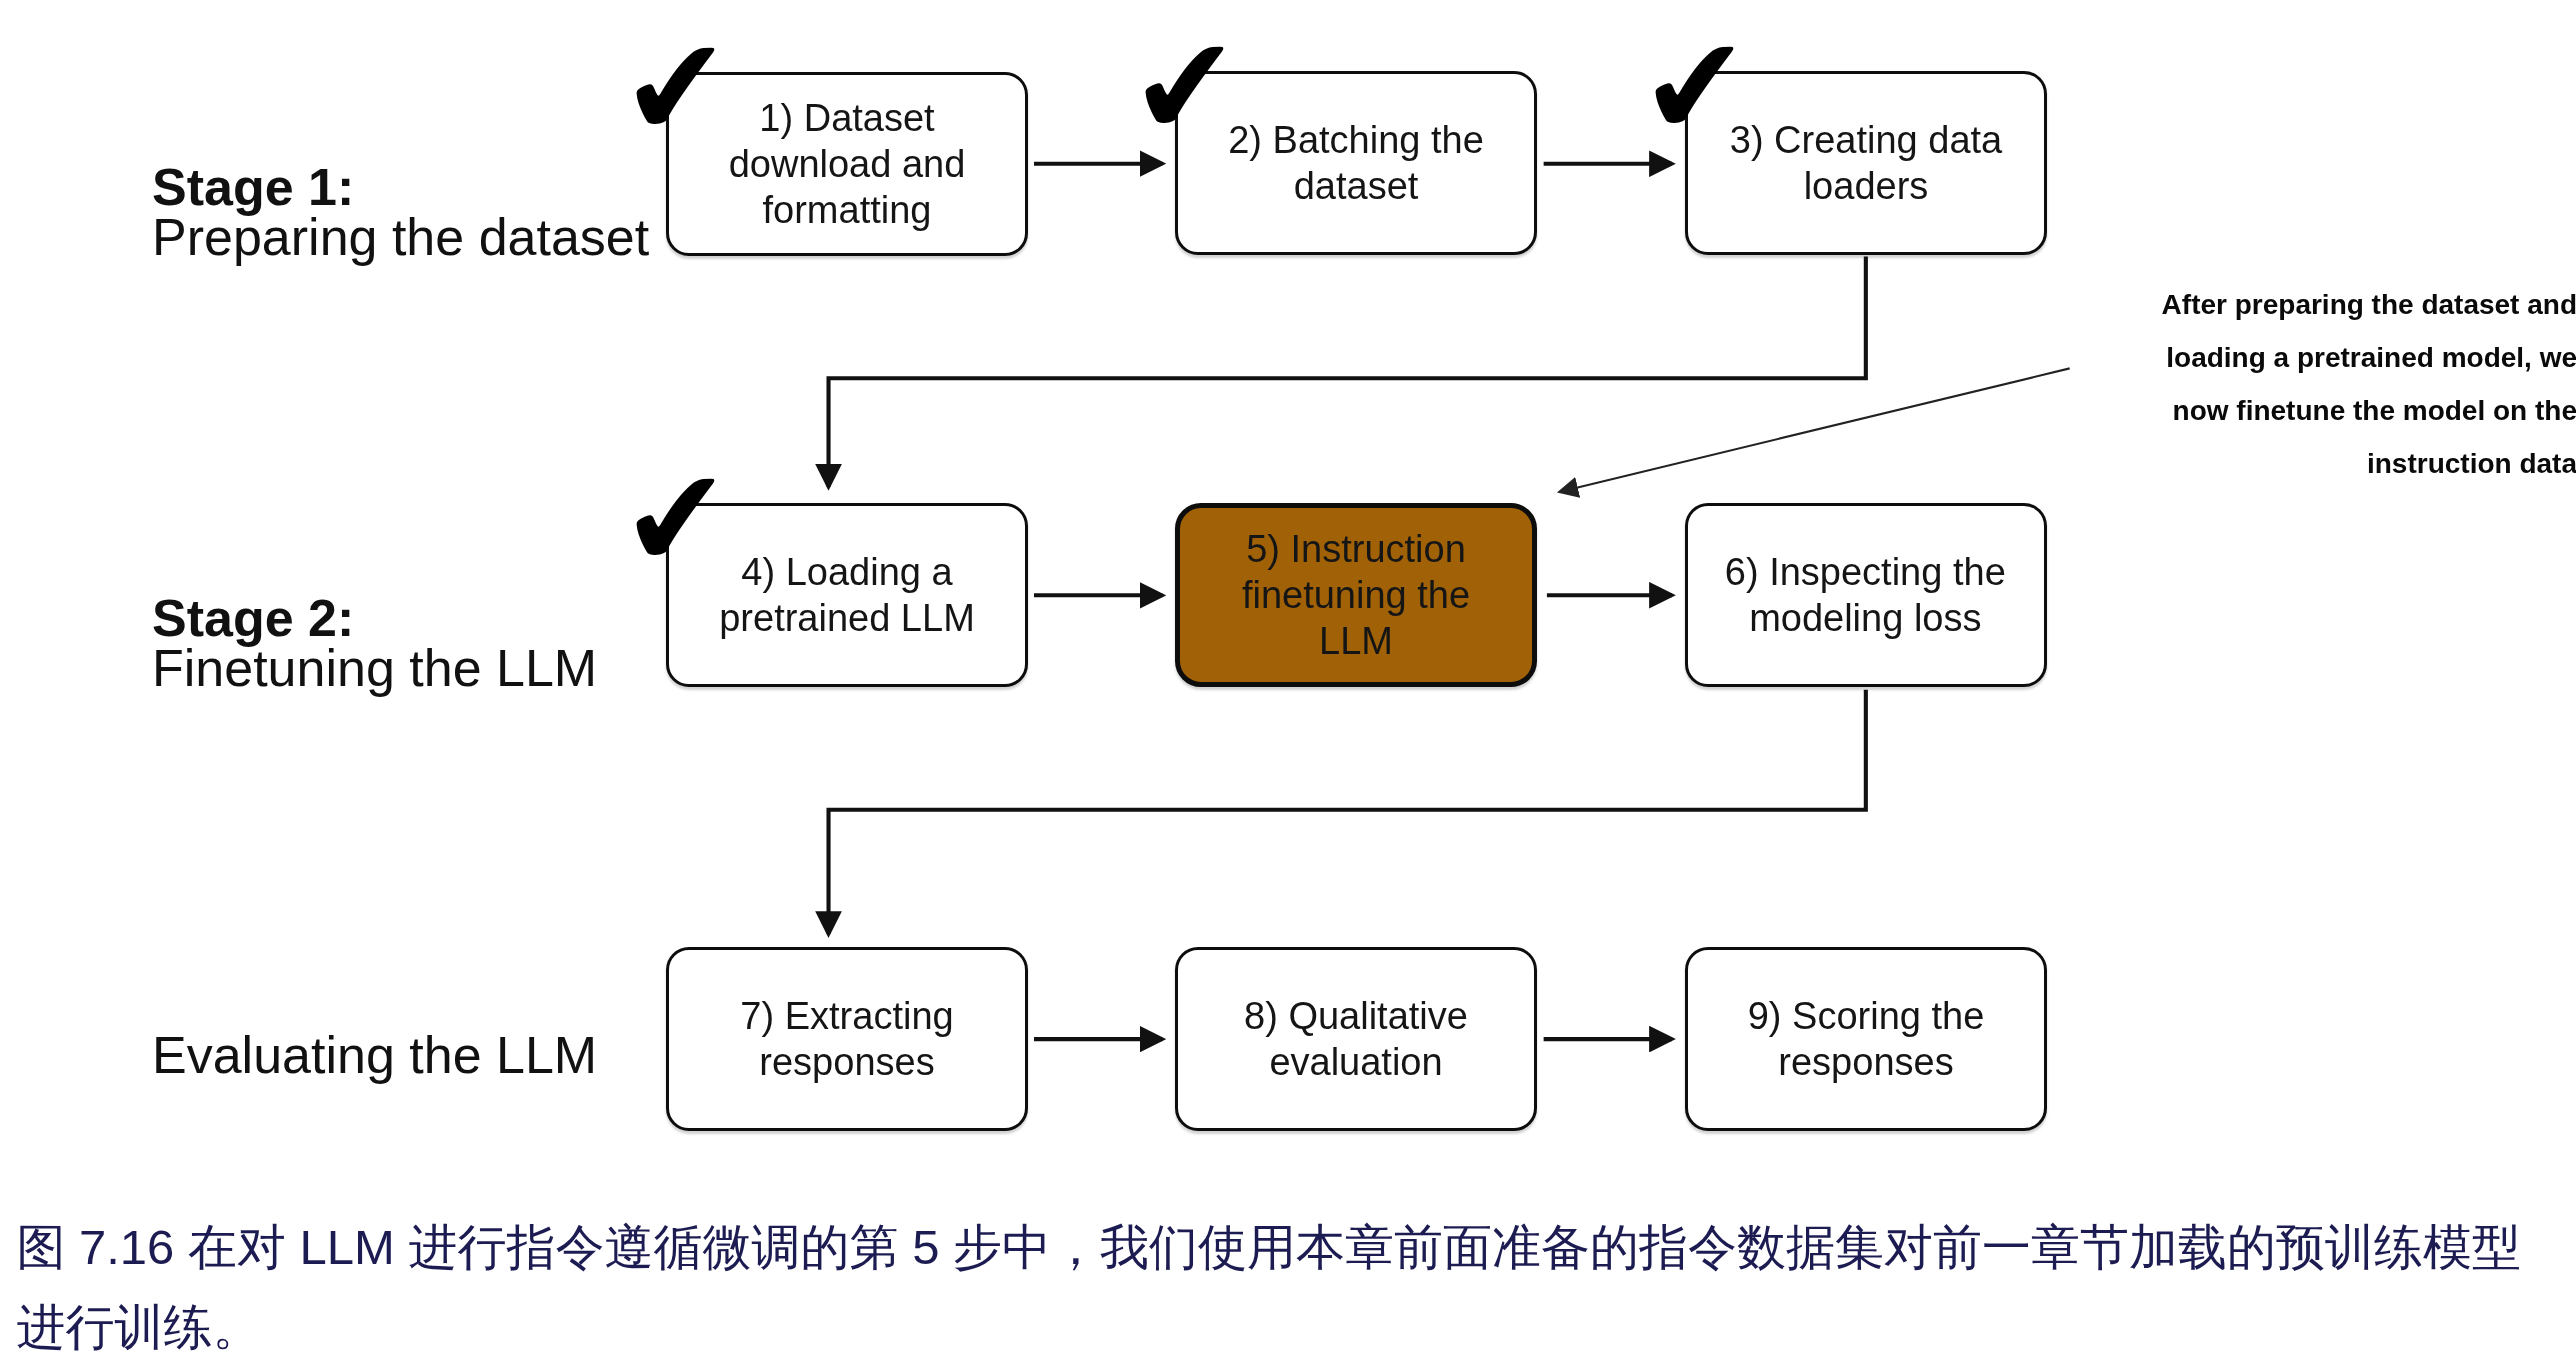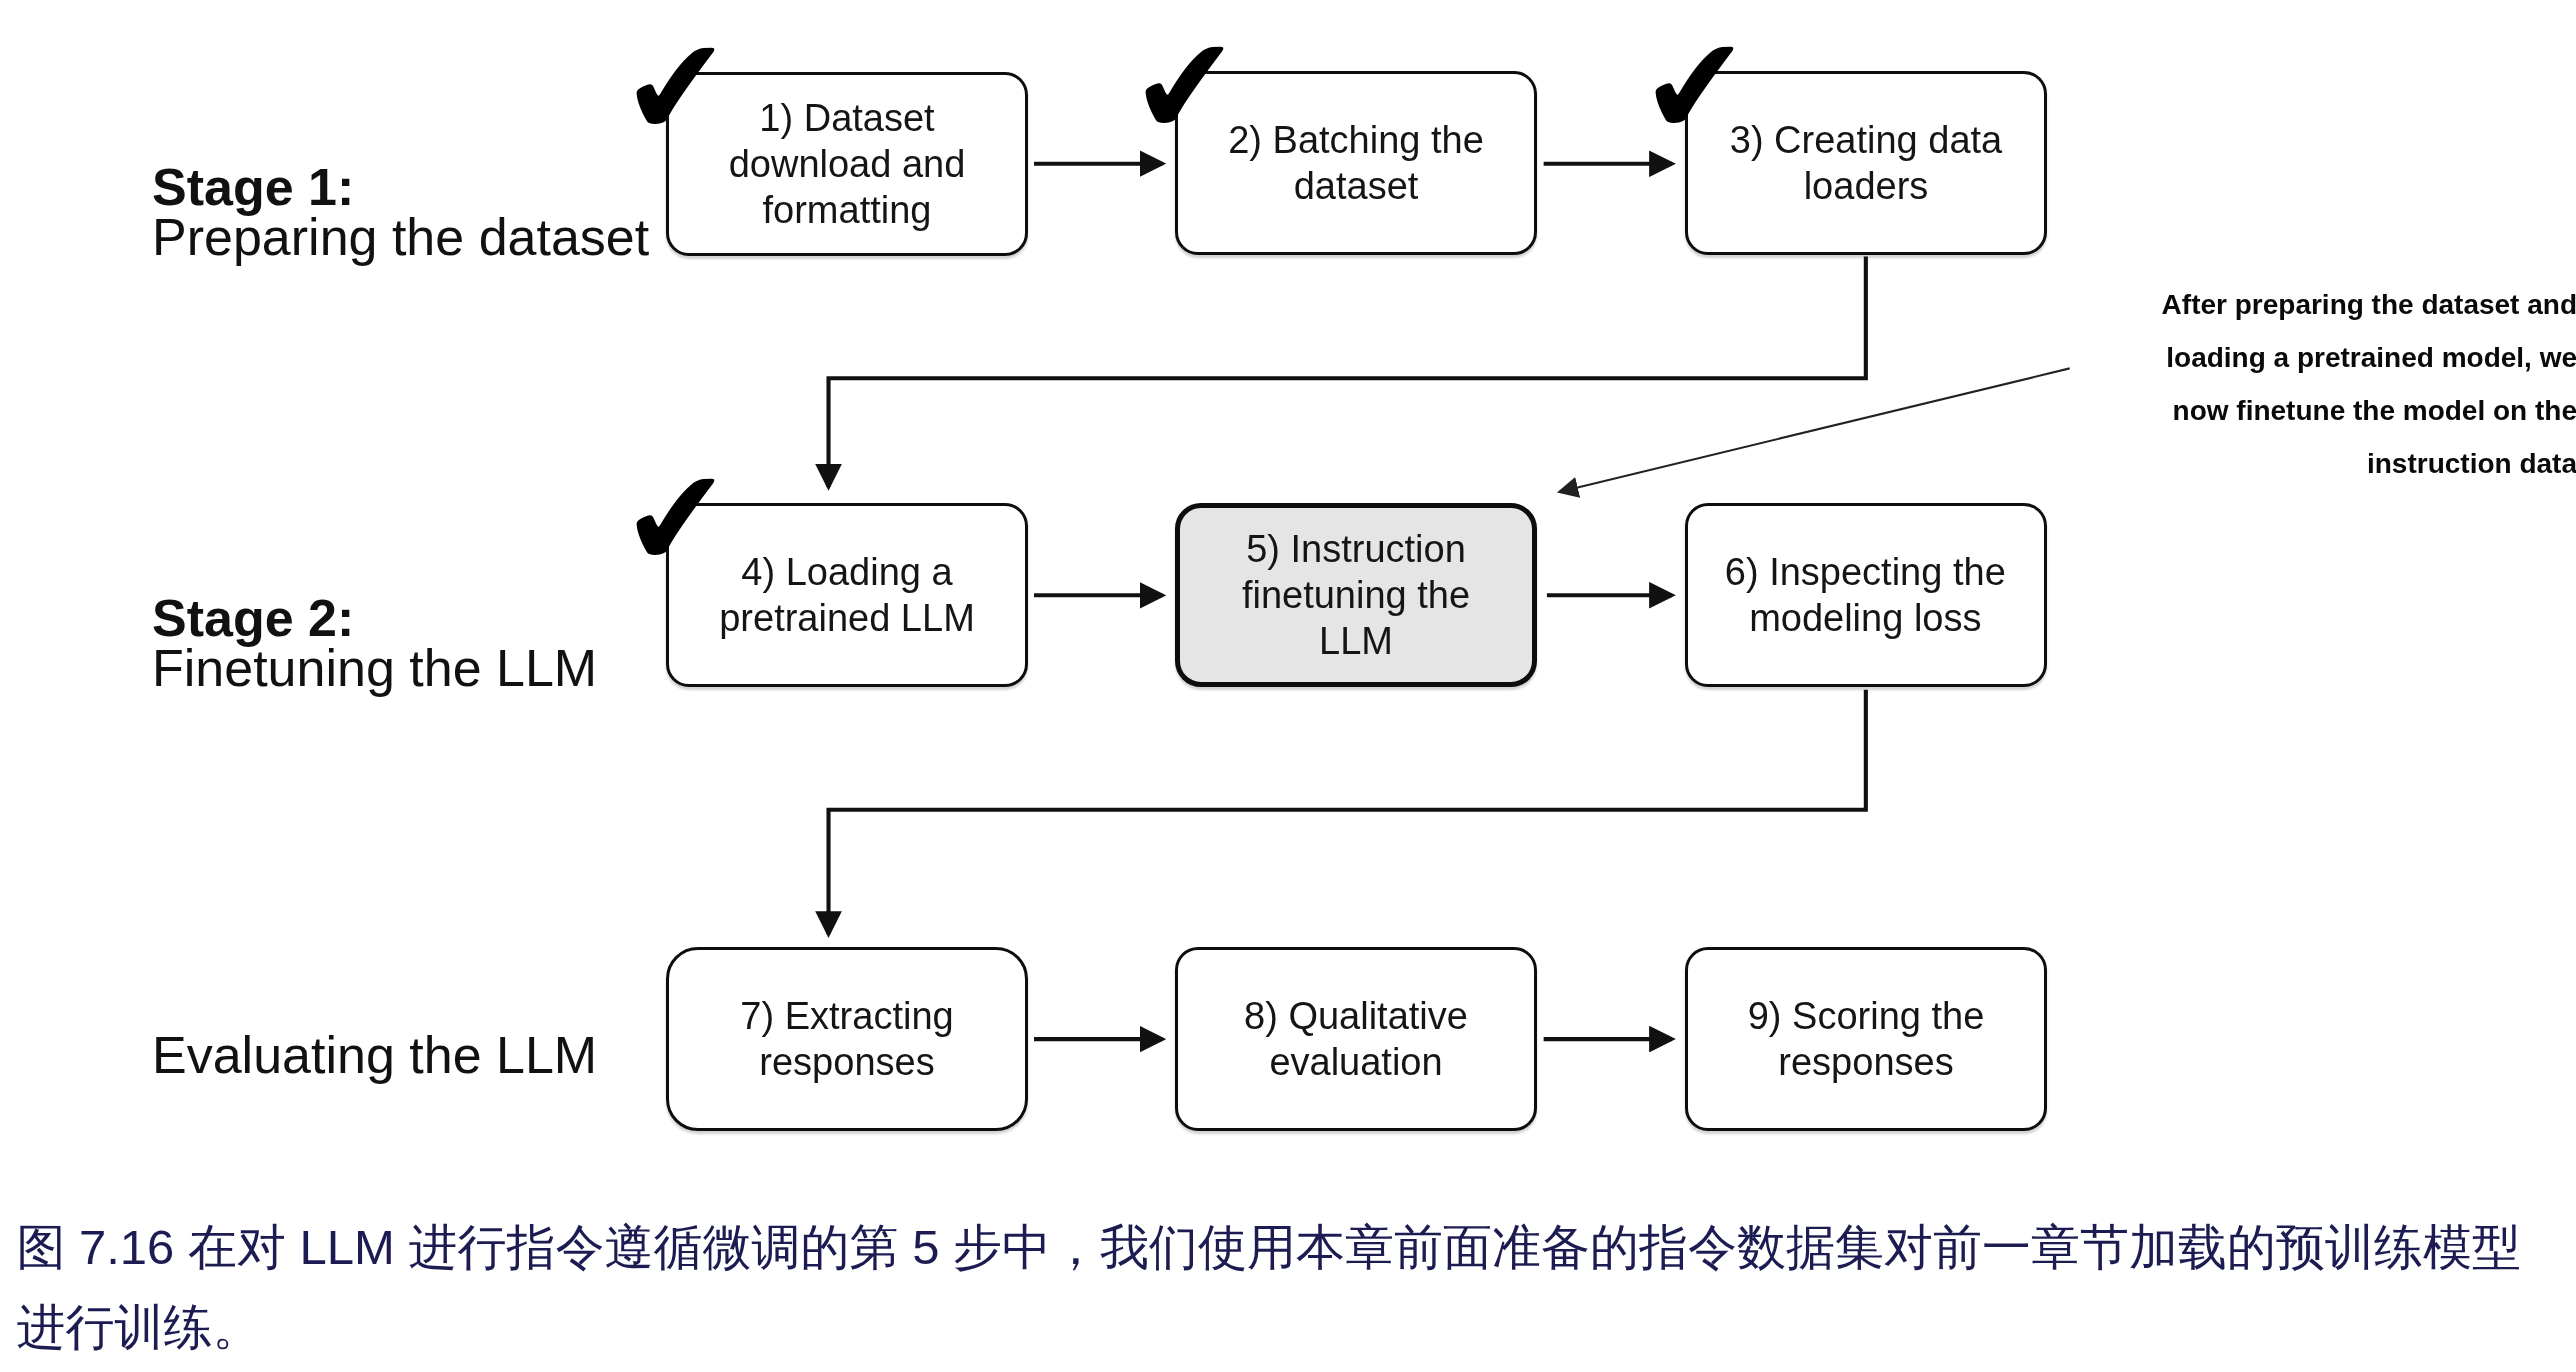--- a/index.html
+++ b/index.html
@@ -12,21 +12,21 @@
   .conn-thin{stroke:#222222;stroke-width:2.6;fill:none;}
   .stage-label{position:absolute;left:152px;font-size:52px;line-height:50px;color:#111;margin-top:47px;}
   .stage-label .t{font-weight:bold;}
   .box{
     position:absolute;width:362px;height:184px;box-sizing:border-box;
     background:#ffffff;border:3.3px solid #0d0d0d;border-radius:23px;
     display:flex;align-items:center;justify-content:center;text-align:center;
     font-size:38px;line-height:46px;padding:0 21.4px;color:#151515;
     box-shadow:0 2.5px 2.5px rgba(0,0,0,0.18);
   }
-  .box.highlight{background:#e5e5e5;border-width:5.8px;border-radius:26px;}
+  .box.highlight{background:#a16207;border-width:5.8px;border-radius:26px;}
   .check{
     position:absolute;left:-48px;top:-53px;font-size:133px;line-height:1;
     color:#000;transform:rotate(-4deg);pointer-events:none;
     font-family:"DejaVu Sans",sans-serif;
   }
   .annotation{
     position:absolute;left:2059px;top:278px;width:518px;text-align:right;
     font-weight:bold;font-size:28px;line-height:53px;color:#0a0a0a;
   }
   .caption{
@@ -88,21 +88,21 @@
     <span class="check">✔</span>
     <span>4) Loading a pretrained LLM</span>
   </div>
   <div class="box highlight" style="left:1175px;top:503px;">
     <span>5) Instruction finetuning the LLM</span>
   </div>
   <div class="box" style="left:1685px;top:503px;padding-left:20px;">
     <span>6) Inspecting the modeling loss</span>
   </div>
 
-  <div class="box" style="left:666px;top:947px;border-radius:32px;">
+  <div class="box" style="left:666px;top:947px;">
     <span>7) Extracting responses</span>
   </div>
   <div class="box" style="left:1175px;top:947px;">
     <span>8) Qualitative evaluation</span>
   </div>
   <div class="box" style="left:1685px;top:947px;">
     <span>9) Scoring the responses</span>
   </div>
 
   <div class="annotation">

